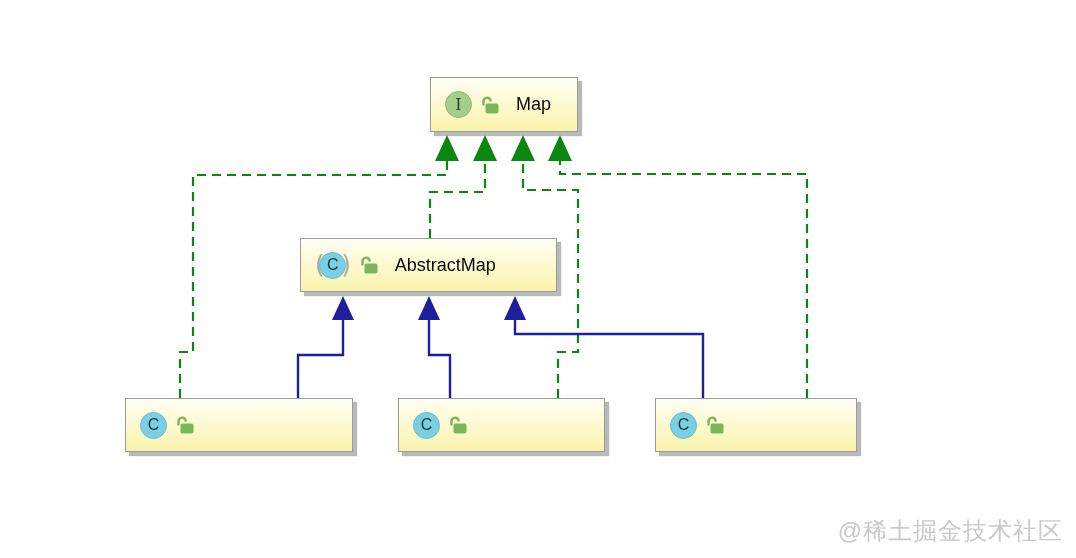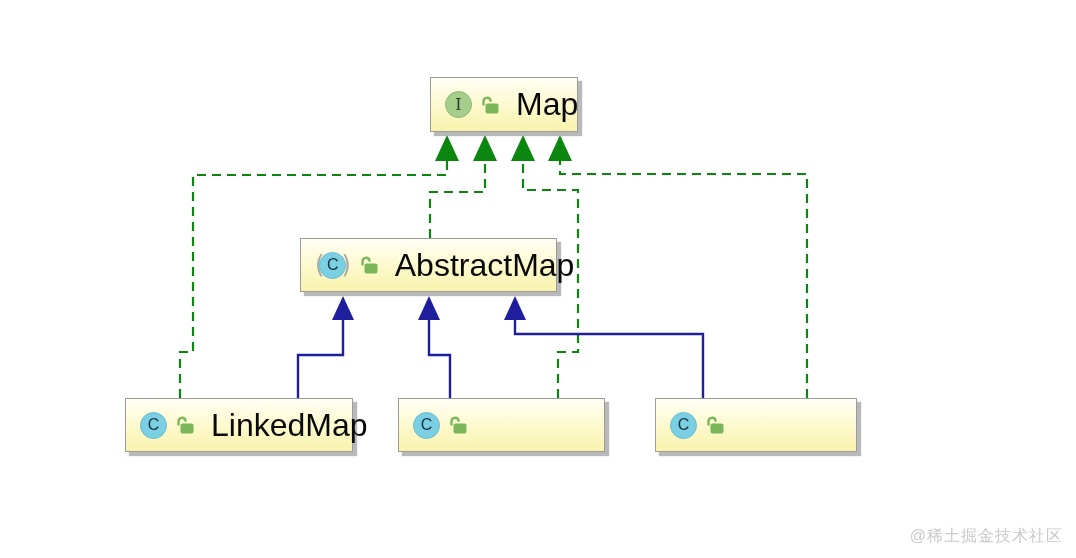--- a/index.html
+++ b/index.html
@@ -69,32 +69,32 @@
   .paren-left  { margin-right: -5px; }
   .paren-right { margin-left: -5px; }
 
   .lock {
     display: inline-flex;
     margin-left: 8px;
     flex: 0 0 auto;
   }
   .label {
     margin-left: 16px;
-    font-size: 32px;
+    font-size: 18px;
     color: #090909;
     letter-spacing: 0px;
     white-space: nowrap;
   }
   .node-abstractmap .label { }
 
   #watermark {
     position: absolute;
     right: 13px;
     bottom: 11px;
-    font-size: 16px;
+    font-size: 24px;
     color: #c9c9c9;
     letter-spacing: 1px;
     font-family: "Liberation Sans", sans-serif;
     margin-left: 32px;
   }
 </style>
 </head>
 <body>
 
 <div id="canvas">
@@ -151,21 +151,20 @@
   </div>
 
   <div class="node node-linkedmap">
     <span class="badge badge-class">C</span>
     <span class="lock">
       <svg width="20" height="20" viewBox="0 0 20 20">
         <rect x="5.5" y="8.5" width="13" height="10" rx="2" fill="#7cb65a"></rect>
         <path d="M3.5,9.5 L3.5,6.5 A3.6,3.6 0 0 1 10.6,5.6" fill="none" stroke="#7cb65a" stroke-width="2.4" stroke-linecap="round"></path>
       </svg>
     </span>
-    <span class="label">LinkedMap</span>
   </div>
 
   <div class="node node-hashmap">
     <span class="badge badge-class">C</span>
     <span class="lock">
       <svg width="20" height="20" viewBox="0 0 20 20">
         <rect x="5.5" y="8.5" width="13" height="10" rx="2" fill="#7cb65a"></rect>
         <path d="M3.5,9.5 L3.5,6.5 A3.6,3.6 0 0 1 10.6,5.6" fill="none" stroke="#7cb65a" stroke-width="2.4" stroke-linecap="round"></path>
       </svg>
     </span>

